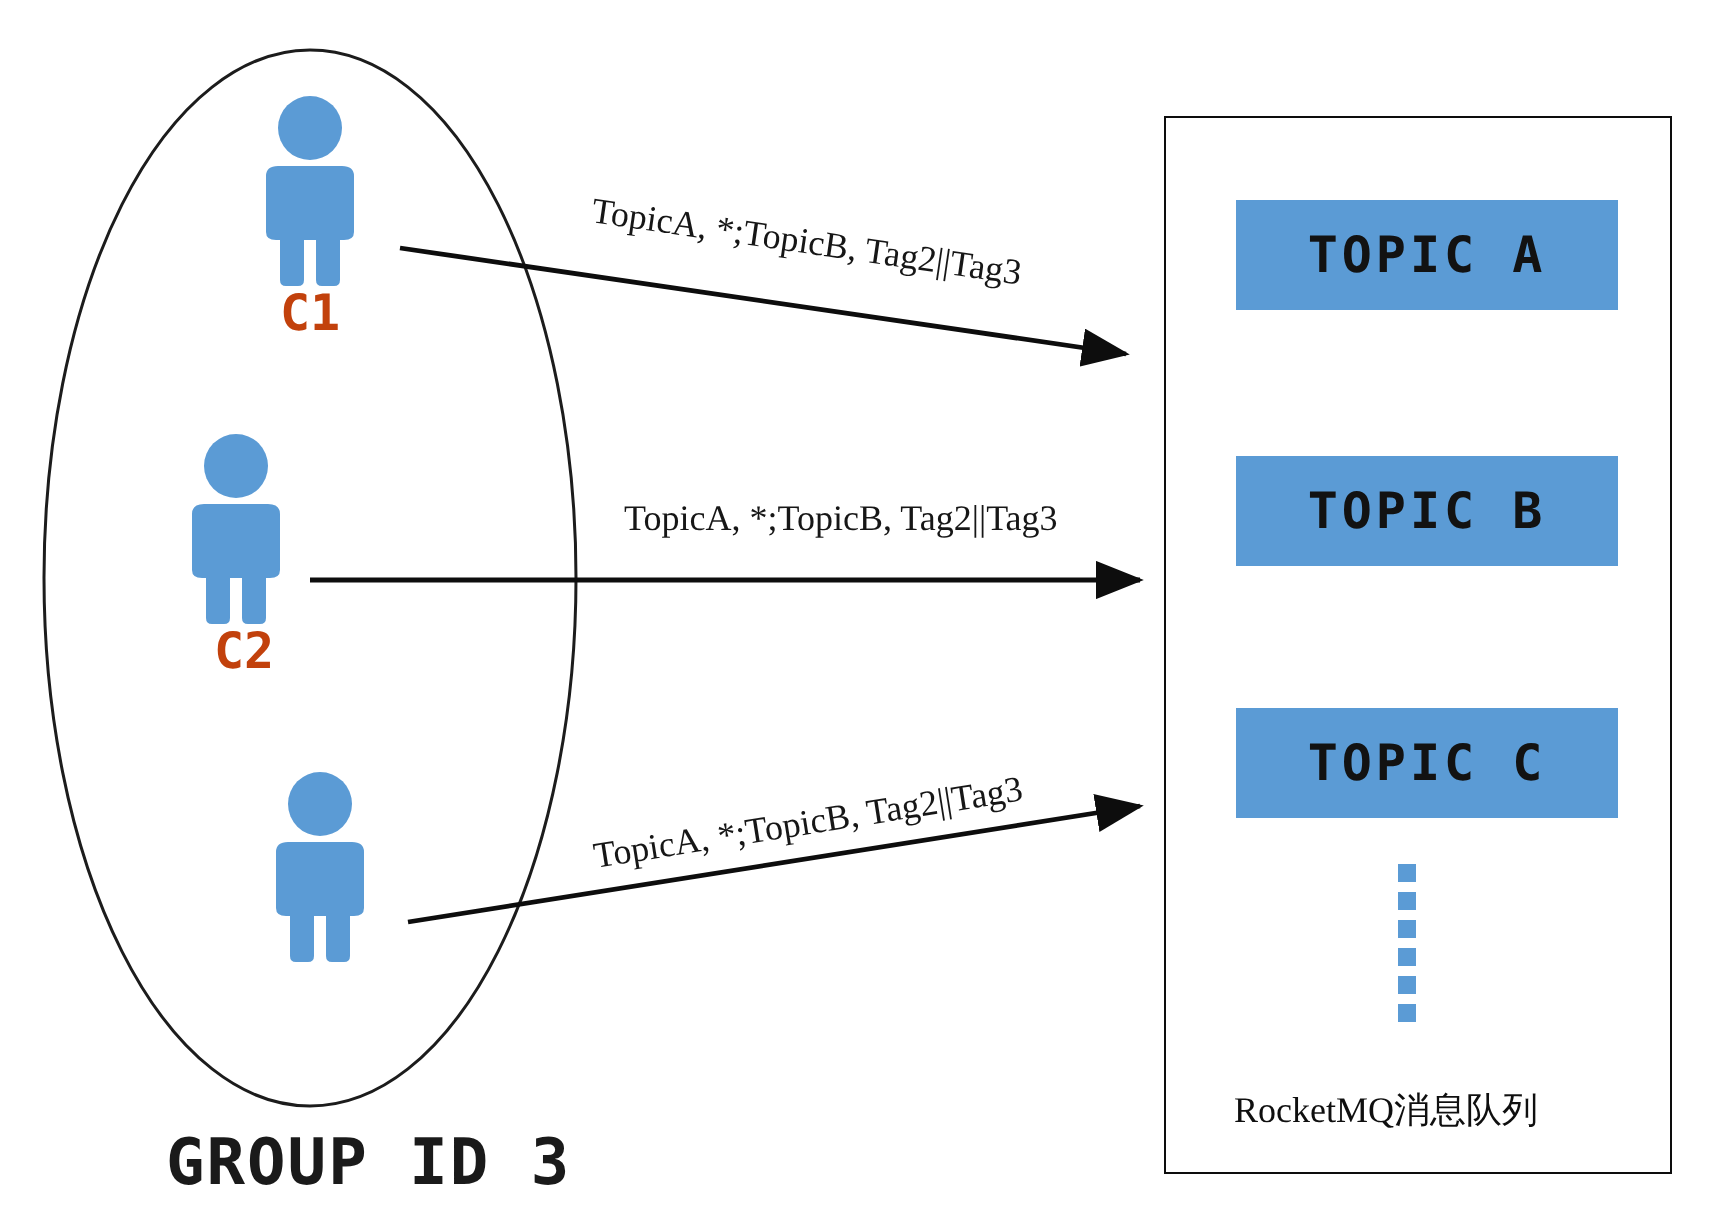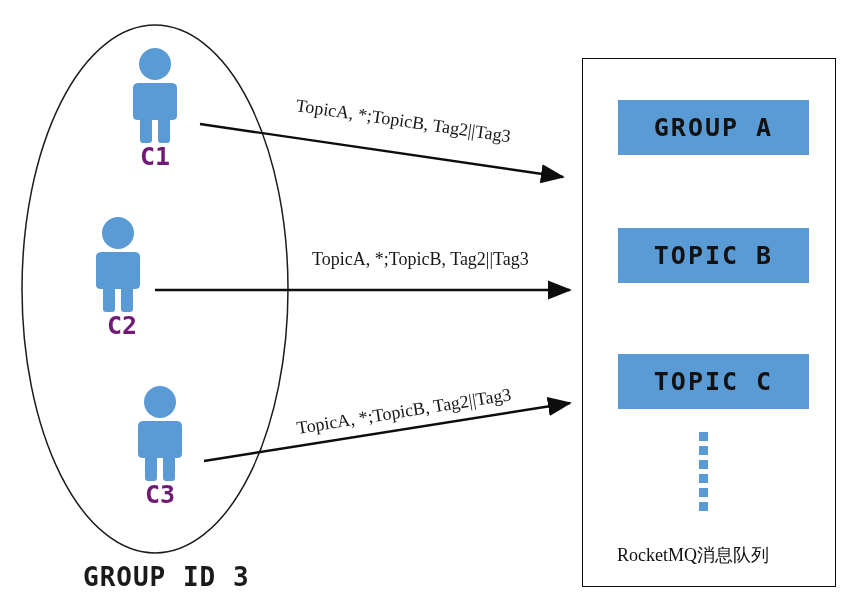--- a/index.html
+++ b/index.html
@@ -26,27 +26,27 @@
     width: 72px;
     height: 96px;
   }
   .person-label {
     position: absolute;
     width: 100px;
     text-align: center;
     font-family: "DejaVu Sans Mono", monospace;
     font-size: 25px;
     font-weight: 700;
-    color: #701a75;
+    color: #c2410c;
     letter-spacing: 0px;
   }
   .group-label {
     position: absolute;
     font-family: "DejaVu Sans Mono", monospace;
-    font-size: 26px;
+    font-size: 32px;
     font-weight: 700;
     color: #1a1a1a;
     letter-spacing: 1px;
     white-space: nowrap;
   }
   .mq-box {
     position: absolute;
     border: 1.6px solid #0d0d0d;
     background: #ffffff;
     box-sizing: border-box;
@@ -128,33 +128,32 @@
     </svg>
   </div>
   <div class="person-label" style="left:72px; top:311px;">C2</div>
 
   <div class="person" style="left:124px; top:385px;">
     <svg viewBox="0 0 72 96" width="72" height="96">
       <circle cx="36" cy="17" r="16" fill="#5b9bd5"></circle>
       <path d="M14 41 q0-5 6-5 h32 q6 0 6 5 v28 q0 4 -5 4 h-2 v20 q0 3 -3 3 h-6 q-3 0 -3 -3 v-20 h-6 v20 q0 3 -3 3 h-6 q-3 0 -3 -3 v-20 h-2 q-5 0 -5 -4 z" fill="#5b9bd5"></path>
     </svg>
   </div>
-  <div class="person-label" style="left:110px; top:480px;">C3</div>
 
   <div class="group-label" style="left:83px; top:562px;">GROUP ID 3</div>
 
   <div class="edge-label" style="left:296px; top:95px; transform: rotate(8.3deg);">TopicA, *;TopicB, Tag2||Tag3</div>
 
   <div class="edge-label" style="left:312px; top:249px;">TopicA, *;TopicB, Tag2||Tag3</div>
 
   <div class="edge-label" style="left:297px; top:418px; transform: rotate(-9deg);">TopicA, *;TopicB, Tag2||Tag3</div>
 
   <div class="mq-box" style="left:582px; top:58px; width:254px; height:529px;"></div>
 
-  <div class="topic-box" style="left:618px; top:100px; width:191px; height:55px;">GROUP A</div>
+  <div class="topic-box" style="left:618px; top:100px; width:191px; height:55px;">TOPIC A</div>
 
   <div class="topic-box" style="left:618px; top:228px; width:191px; height:55px;">TOPIC B</div>
 
   <div class="topic-box" style="left:618px; top:354px; width:191px; height:55px;">TOPIC C</div>
 
   <div class="dots" style="left:699px; top:432px;">
     <span class="dot"></span>
     <span class="dot"></span>
     <span class="dot"></span>
     <span class="dot"></span>

